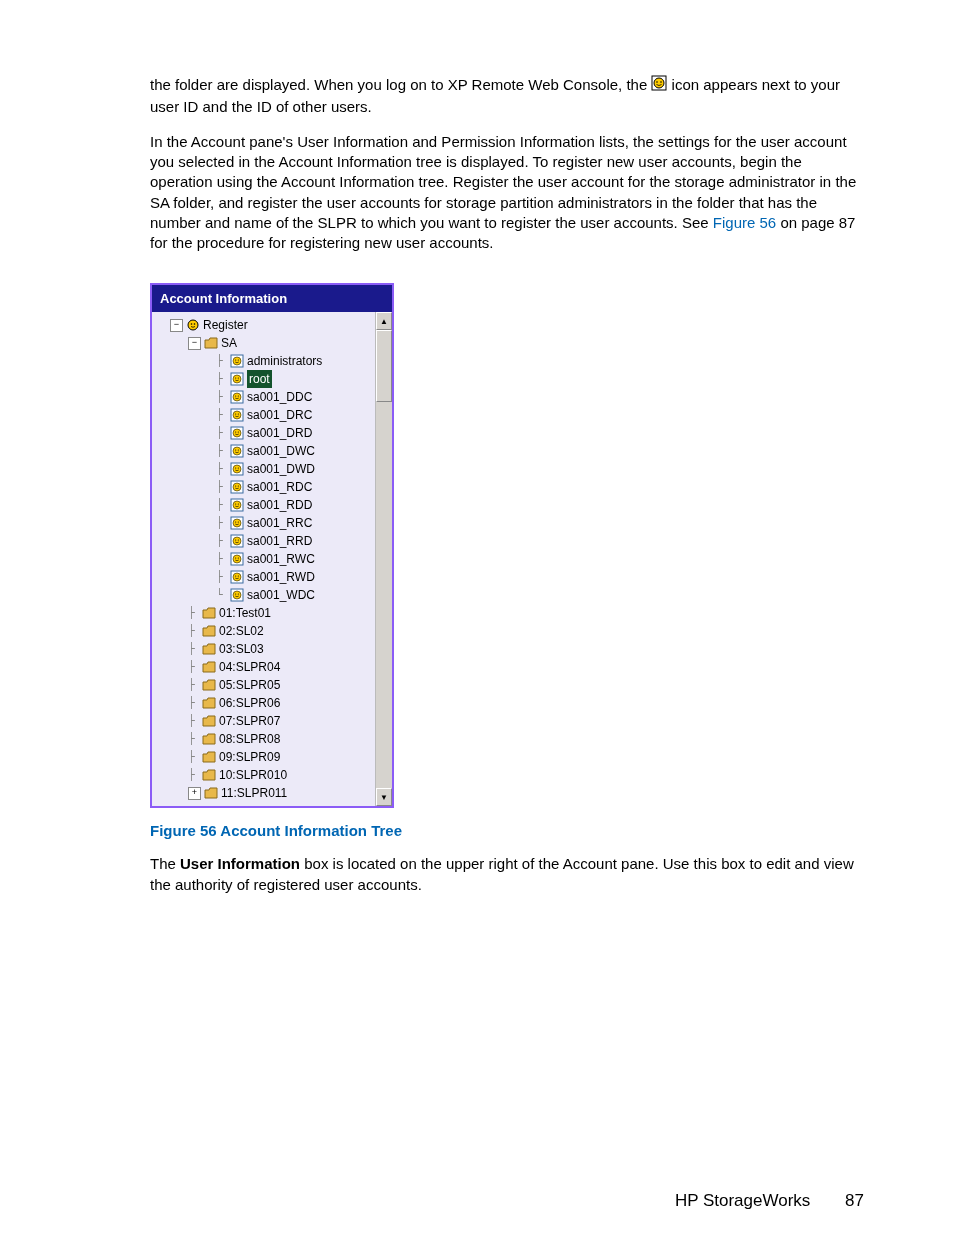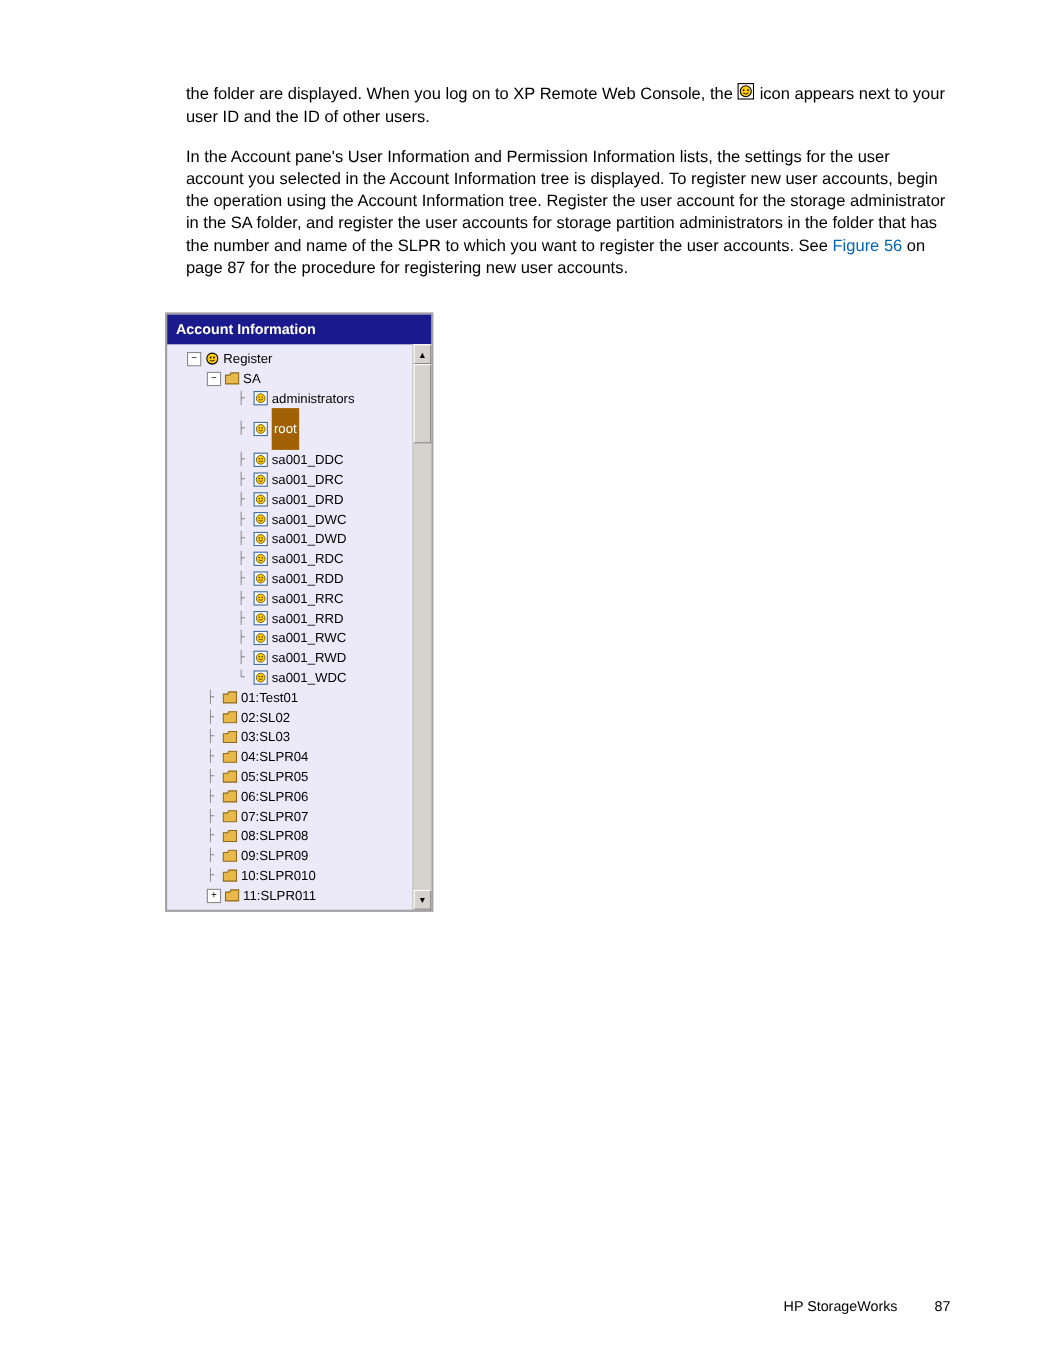--- a/index.html
+++ b/index.html
@@ -13,42 +13,41 @@
   .page {
     padding: 60px 90px 40px 150px;
     box-sizing: border-box;
     position: relative;
     min-height: 1235px;
   }
   .body-text {
     font-size: 15px;
     line-height: 1.35;
     margin-bottom: 14px;
-    margin-left: 19px;
   }
   .inline-icon {
     display: inline-block;
     vertical-align: middle;
   }
   .link {
     color: #0066b3;
     cursor: pointer;
     text-align: center;
   }
   .figure-caption {
     color: #0066b3;
     font-weight: bold;
     font-size: 15px;
     margin: 14px 0 8px 0;
   }
   .bold { font-weight: bold; }
 
   
   .panel {
-    border: 2px solid #a3a3a3;
+    border: 2px solid #8b5cf6;
     width: 240px;
     margin: 30px 0 10px 0;
     background: #eceaf8;
   }
   .panel-title {
     background: #1a1a8c;
     color: #fff;
     font-weight: bold;
     font-size: 13px;
     padding: 6px 8px;
@@ -104,43 +103,43 @@
     border: 1px solid #888;
     background: #fff;
     font-size: 9px;
     line-height: 9px;
     text-align: center;
     margin-right: 3px;
     flex-shrink: 0;
   }
   .node-icon { margin-right: 3px; flex-shrink:0; display:inline-flex; }
   .sel {
-    background: #a16207;
+    background: #14532d;
     color: #fff;
-    padding: 10px 2px;
+    padding: 0 2px;
   }
   .indent-1 { padding-left: 14px; }
   .indent-2 { padding-left: 32px; }
   .indent-3 { padding-left: 60px; }
   .folders  { padding-left: 32px; }
 
   .line-glyph {
     color:#888;
     font-family: monospace;
     font-size:11px;
     width:14px;
     display:inline-block;
     flex-shrink:0;
   }
 
   .footer {
     position: absolute;
-    bottom: 40px;
+    bottom: 24px;
     right: 90px;
-    font-size: 13px;
+    font-size: 17px;
     text-align: center;
   }
   .footer .pn { margin-left: 30px; }
 </style>
 </head>
 <body>
 
 <div class="page">
 
   <p class="body-text">
@@ -482,20 +481,26 @@
       <div class="scrollbar">
         <div class="sb-btn">▲</div>
         <div class="sb-track">
           <div class="sb-thumb"></div>
         </div>
         <div class="sb-btn">▼</div>
       </div>
     </div>
   </div>
 
-
+  <div class="figure-caption">Figure 56 Account Information Tree</div>
+
+  <p class="body-text">
+    <span>The </span>
+    <span class="bold">User Information</span>
+    <span> box is located on the upper right of the Account pane. Use this box to edit and view the authority of registered user accounts.</span>
+  </p>
 
   <div class="footer">
     <span>HP StorageWorks</span>
     <span class="pn">87</span>
   </div>
 
 </div>
 
 </body></html>

